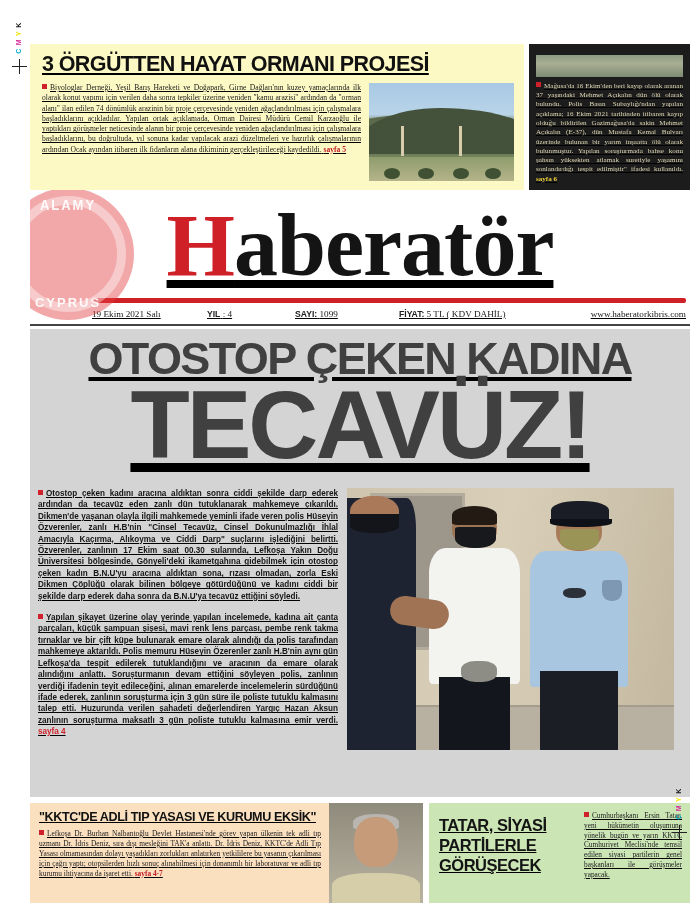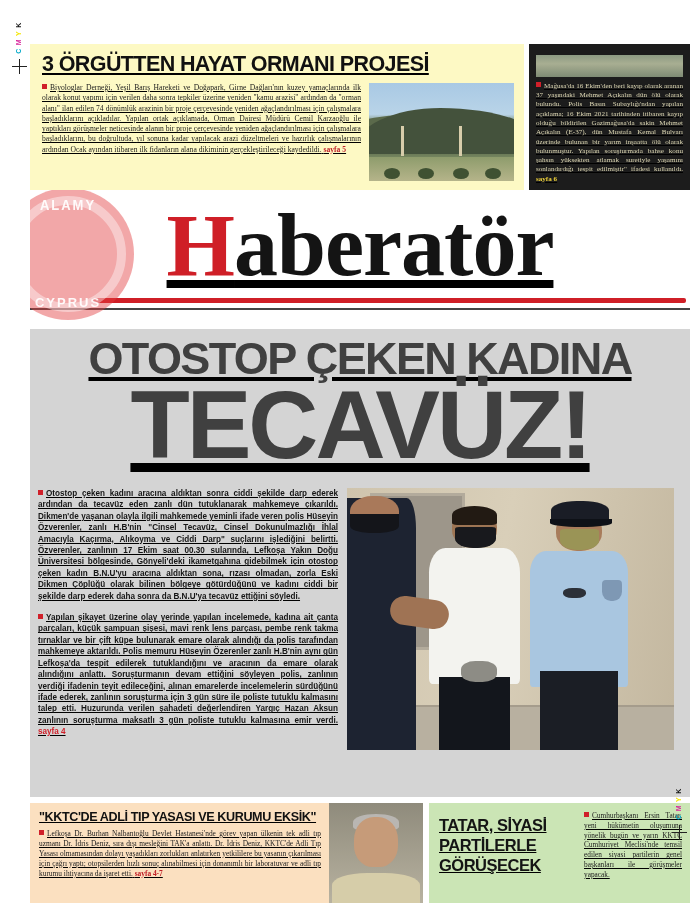--- a/index.html
+++ b/index.html
@@ -537,20 +537,27 @@
       <div class="side-text">
         <span class="sq"></span><span>Mağusa'da 16 Ekim'den beri kayıp olarak aranan 37 yaşındaki Mehmet Açıkalın dün ölü olarak bulundu. Polis Basın Subaylığı'ndan yapılan açıklama; 16 Ekim 2021 tarihinden itibaren kayıp olduğu bildirilen Gazimağusa'da sakin Mehmet Açıkalın (E-37), dün Mustafa Kemal Bulvarı üzerinde bulunan bir yarım inşaatta ölü olarak bulunmuştur. Yapılan soruşturmada bahse konu şahsın yüksekten atlamak suretiyle yaşamını sonlandırdığı tespit edilmiştir" ifadesi kullanıldı.</span>
         <span style="color:#f0d33a;font-weight:bold">sayfa 6</span>
       </div>
     </div>
   </div>
 
   <div class="masthead">
     <div class="mast-title"><span class="hred">H</span><span>aberatör</span></div>
     <div class="mast-rule"></div>
+    <div class="mast-info">
+      <span class="date">19 Ekim 2021 Salı</span>
+      <span class="yil"><b>YIL</b> <span>: 4</span></span>
+      <span class="sayi"><b>SAYI:</b> <span>1099</span></span>
+      <span class="fiyat"><b>FİYAT:</b> <span>5 TL ( KDV DAHİL)</span></span>
+      <span class="web">www.haberatorkibris.com</span>
+    </div>
     <div class="mast-bottom-rule"></div>
 
     <div class="watermark">
       <div class="ring"></div>
       <div class="wtext">
         <div class="wtop">ALAMY</div>
         <div class="wbot">CYPRUS</div>
       </div>
     </div>
   </div>

